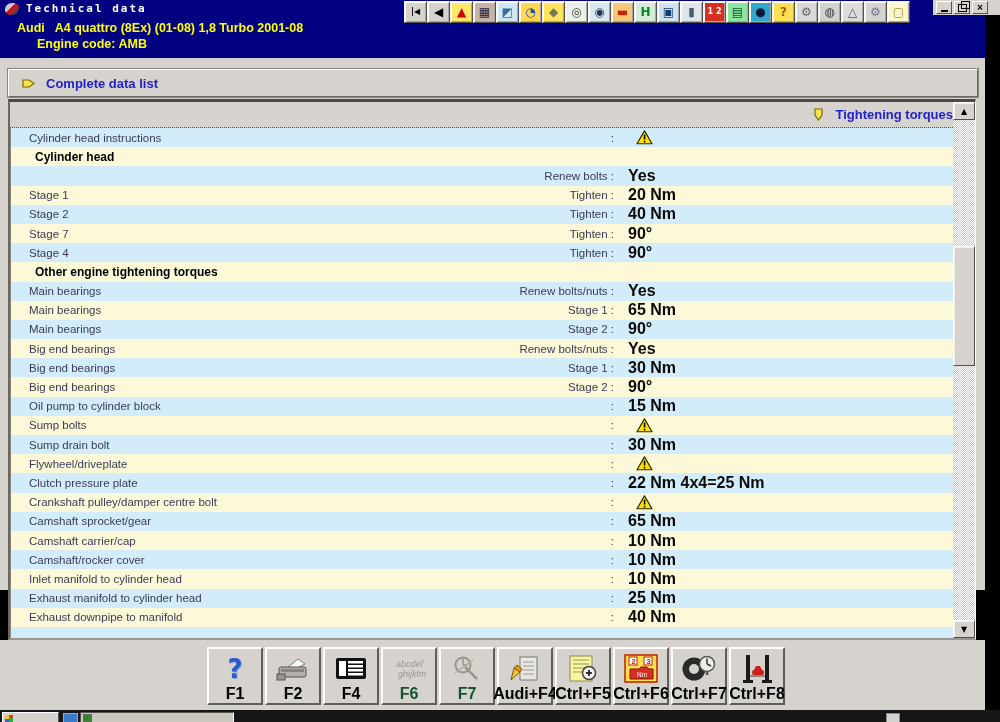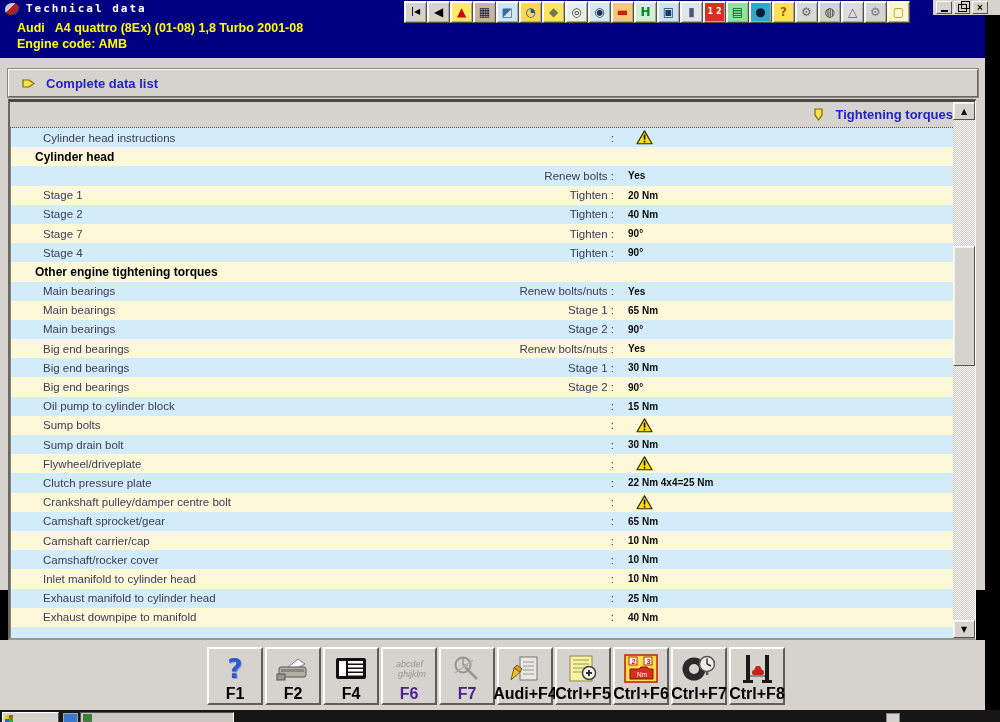--- a/index.html
+++ b/index.html
@@ -7,21 +7,21 @@
   .stage{position:relative;width:1000px;height:722px;overflow:hidden;background:#000;
          font-family:"Liberation Sans",sans-serif;-webkit-font-smoothing:none;}
   
   .navy{position:absolute;left:0;top:0;width:985px;height:58px;background:#000080;}
   .titlebar{position:absolute;left:0;top:0;width:985px;height:18px;}
   .app-icon{position:absolute;left:5px;top:3px;width:14px;height:12px;border-radius:50% 40% 50% 40%;
             background:linear-gradient(135deg,#c8c8d8 0 40%,#b22020 40% 70%,#404060 70%);}
   .title-text{position:absolute;left:26px;top:2px;color:#fff;font:bold 11px "DejaVu Sans Mono",monospace;
               letter-spacing:2px;}
   .veh{position:absolute;left:17px;color:#ffff00;font-weight:bold;font-size:12.5px;white-space:pre;}
-  .veh.l1{top:21px;}  .veh.l2{top:37px;}
+  .veh.l1{top:21px;}  .veh.l2{top:37px;margin-left:20px;}
   
   .top-toolbar{position:absolute;left:404px;top:1px;display:flex;}
   .tb-btn{width:23px;height:22px;padding:0;margin:0;border:1px solid;border-color:#f5f4f2 #55524c #55524c #f5f4f2;
           box-shadow:inset 1px 1px 0 #fff,inset -1px -1px 0 #a9a5a0;display:flex;align-items:center;justify-content:center;
           cursor:pointer;}
   .tb-glyph{font-family:"DejaVu Sans",sans-serif;font-size:12px;line-height:1;font-weight:bold;white-space:nowrap;}
   
   .win-patch{position:absolute;left:933px;top:0;width:67px;height:15px;background:#d6d3ce;display:flex;gap:2px;
              align-items:center;padding-left:3px;box-sizing:border-box;}
   .wc-btn{width:16px;height:13px;padding:0;background:#d6d3ce;border:1px solid;border-color:#fff #55524c #55524c #fff;
@@ -38,44 +38,44 @@
   .sec-arrow{margin-left:12px;flex:0 0 auto;}
   
   .panel{position:absolute;left:8px;top:41px;width:968px;height:541px;background:#d6d3ce;
          border-top:3px solid #4c4a46;border-left:2px solid #6a675f;border-right:1px solid #fff;border-bottom:2px solid #9a968e;
          box-sizing:border-box;display:flex;}
   .panel-left{width:944px;display:flex;flex-direction:column;}
   .torque-header{height:25px;border-bottom:1px dotted #55524c;display:flex;align-items:center;cursor:pointer;background:#d6d3ce;justify-content:flex-end;}
   .rows{flex:1;overflow:hidden;border-left:1px solid #8a867e;background:#fff;}
   .row{display:flex;align-items:center;height:19.2px;font-size:11.5px;color:#3b3b57;}
   .row.tb2{background:#d3ecf9;} .row.ty{background:#fdf8d8;}
-  .rl{flex:0 0 auto;padding-left:32px;white-space:nowrap;}
+  .rl{flex:0 0 auto;padding-left:18px;white-space:nowrap;}
   .row.sec .rl{font-weight:bold;color:#000;font-size:12px;padding-left:24px;}
   .rp{flex:1;text-align:right;white-space:nowrap;}
   .rv{flex:0 0 325px;padding-left:14px;display:flex;align-items:center;}
-  .rv b{color:#0a0a0a;font-size:10px;}
+  .rv b{color:#0a0a0a;font-size:16px;}
   .rv svg{margin-left:8px;}
   
   .scrollbar{width:22px;display:flex;flex-direction:column;background:#d6d3ce;}
   .sb-btn{height:18px;background:#d6d3ce;border:1px solid;border-color:#fff #55524c #55524c #fff;
           box-shadow:inset 1px 1px 0 #f0efec;display:flex;align-items:center;justify-content:center;
           font-size:8px;color:#000;padding:0;cursor:pointer;font-family:"DejaVu Sans",sans-serif;}
   .sb-track{flex:1;position:relative;
     background-image:conic-gradient(#ffffff 25%,#cbc7bf 0 50%,#ffffff 0 75%,#cbc7bf 0);background-size:2px 2px;}
   .sb-thumb{position:absolute;left:0;top:126px;width:20px;height:118px;background:#d6d3ce;
             border:1px solid;border-color:#fff #55524c #55524c #fff;box-shadow:inset 1px 1px 0 #f0efec;cursor:grab;}
   
   .fnbar{position:absolute;left:0;top:582px;width:985px;height:70px;background:#d6d3ce;}
   .fn-strip{position:absolute;left:207px;top:7px;display:flex;gap:2px;}
   .fn-btn{width:56px;height:58px;background:#d6d3ce;border:2px solid;border-color:#fdfdfb #5f5d58 #5f5d58 #fdfdfb;
           box-sizing:border-box;display:flex;flex-direction:column;align-items:center;justify-content:flex-end;
           padding-bottom:2px;cursor:pointer;}
   .fn-icon{flex:1;display:flex;align-items:center;justify-content:center;}
   .fn-label{font-weight:bold;font-size:16px;color:#000;line-height:14px;}
-  .fn-btn.disabled .fn-label{color:#4c1d95;}
+  .fn-btn.disabled .fn-label{color:#14532d;}
   .q-glyph{font:bold 26px "DejaVu Sans",sans-serif;color:#2b5bc8;text-shadow:1px 1px 0 #8aa2d8;}
   
   .taskbar{position:absolute;left:0;top:710px;width:1000px;height:12px;background:#161616;}
   .start-btn{position:absolute;left:2px;top:2px;width:55px;height:10px;background:#d6d3ce;
              border:1px solid;border-color:#fff #55524c #55524c #fff;display:flex;align-items:center;cursor:pointer;}
   .start-logo{width:8px;height:7px;margin-left:2px;
               background:conic-gradient(#e33 25%,#3a3 0 50%,#36c 0 75%,#fc0 0);}
   .qk-icon{position:absolute;left:63px;top:3px;width:13px;height:8px;background:#3a7ac8;border:1px solid #9ab;cursor:pointer;}
   .task-item{position:absolute;left:80px;top:2px;width:152px;height:10px;background:#cbc7bf;
              border:1px solid;border-color:#55524c #fff #fff #55524c;display:flex;align-items:center;cursor:pointer;}

